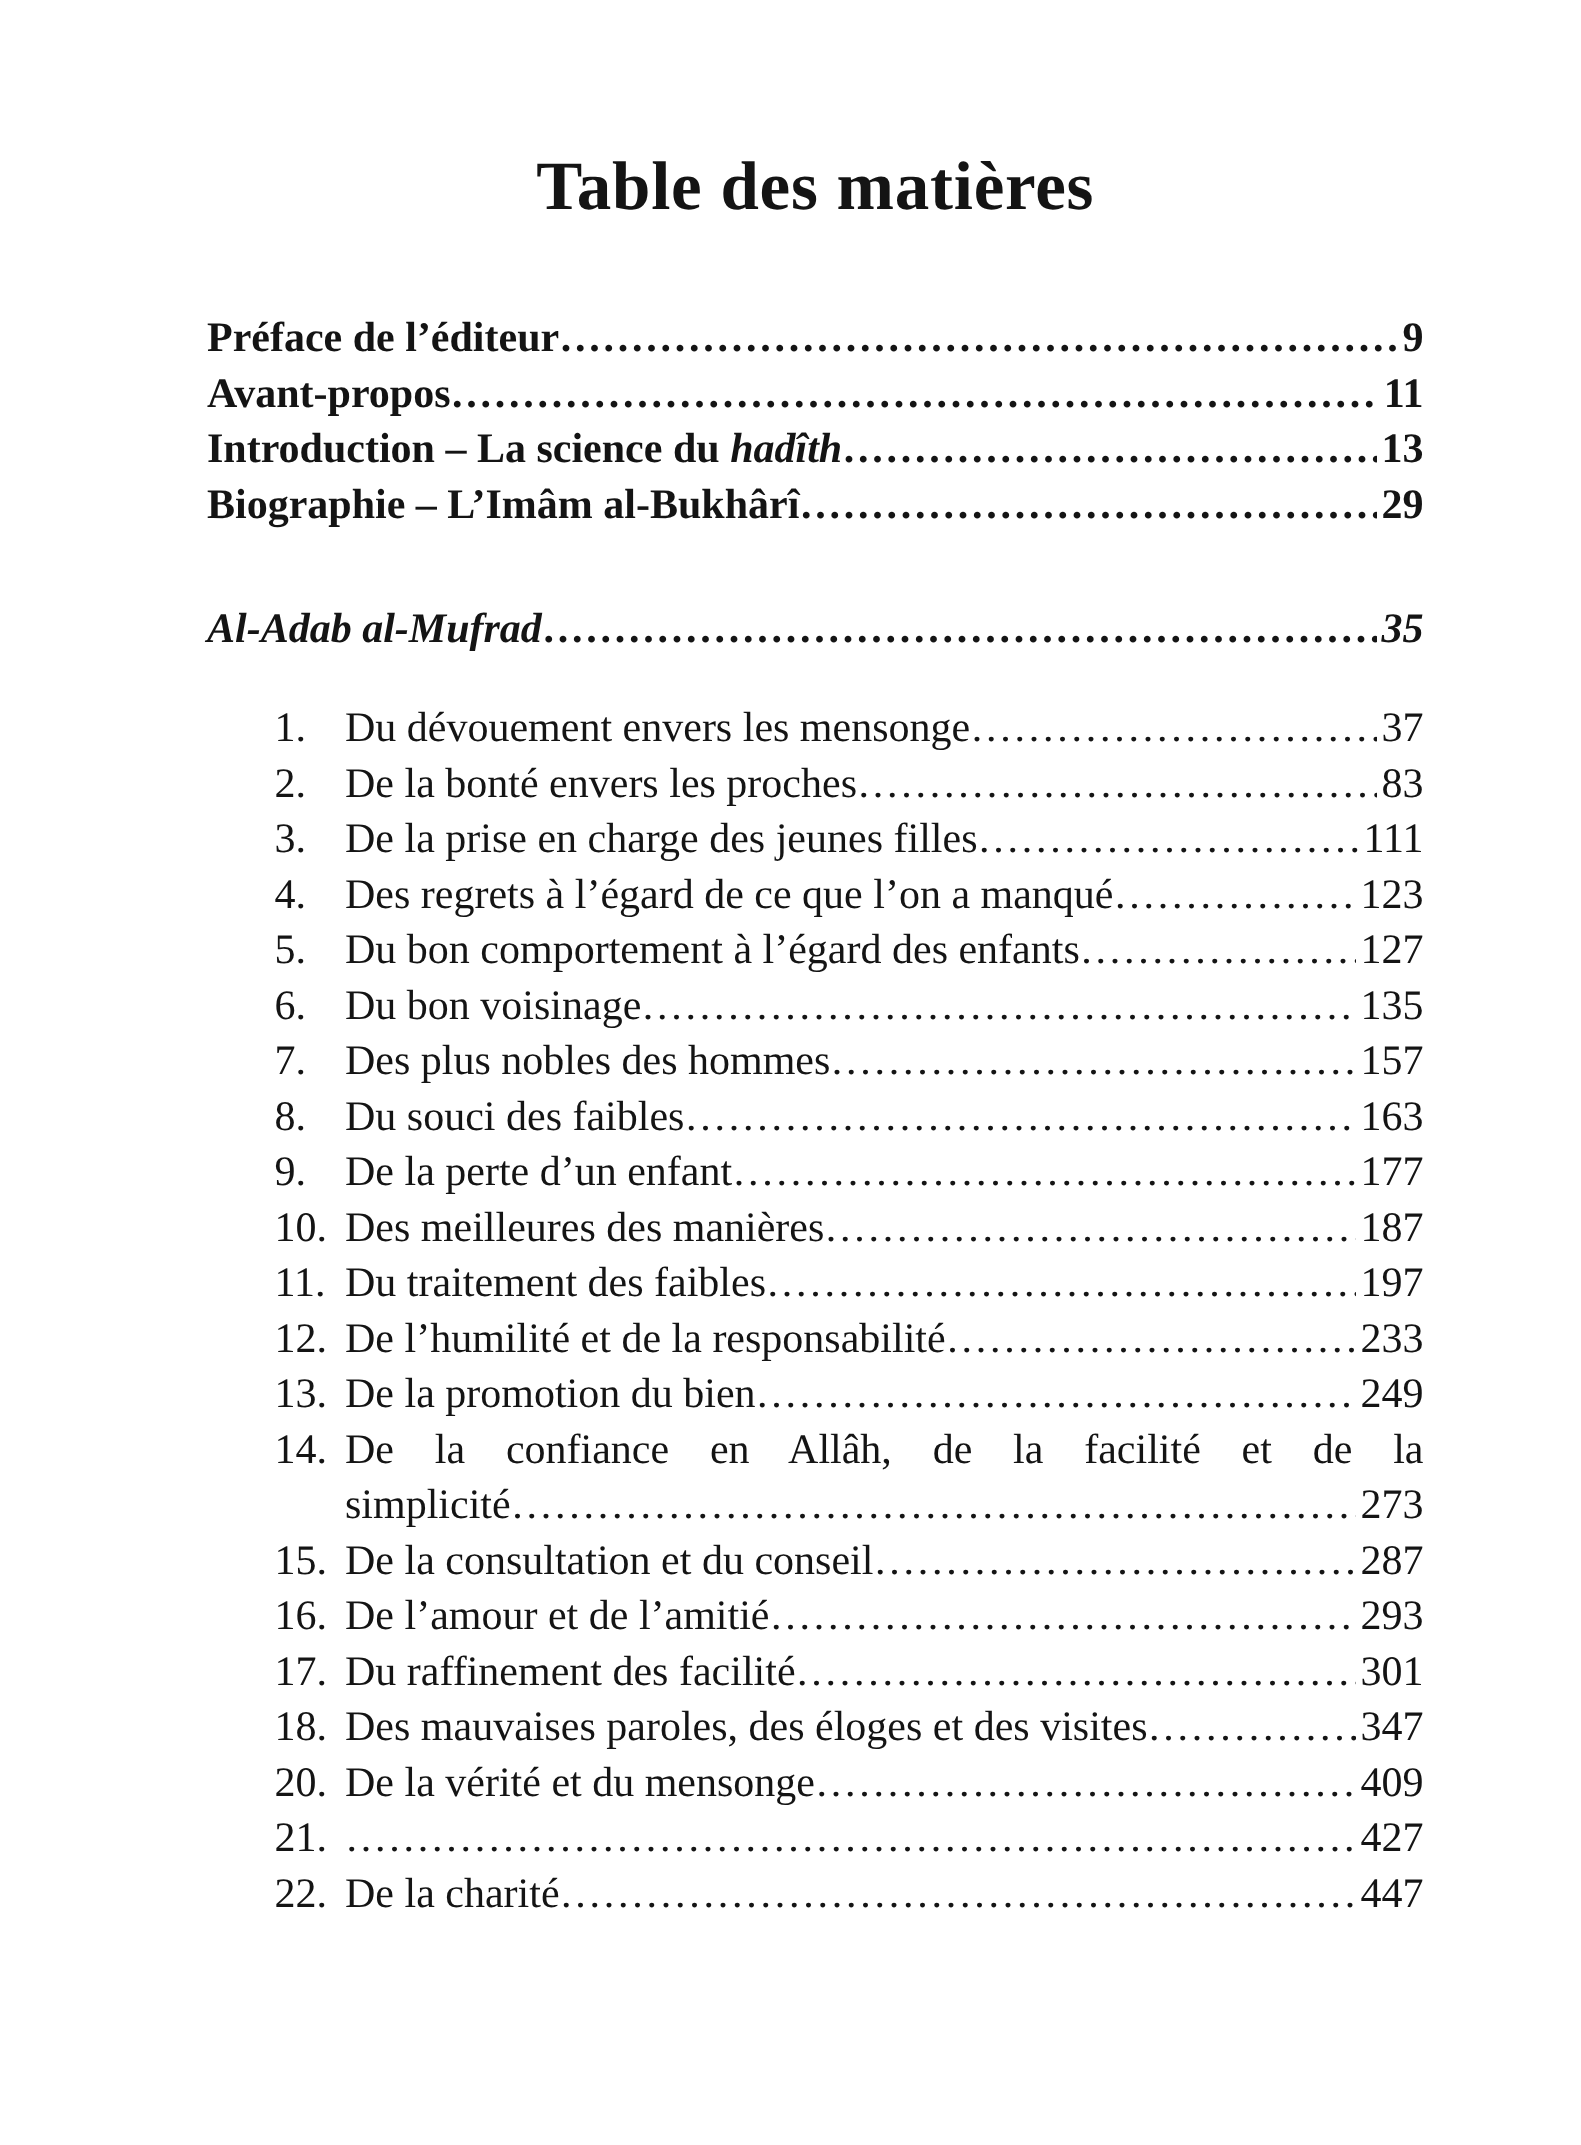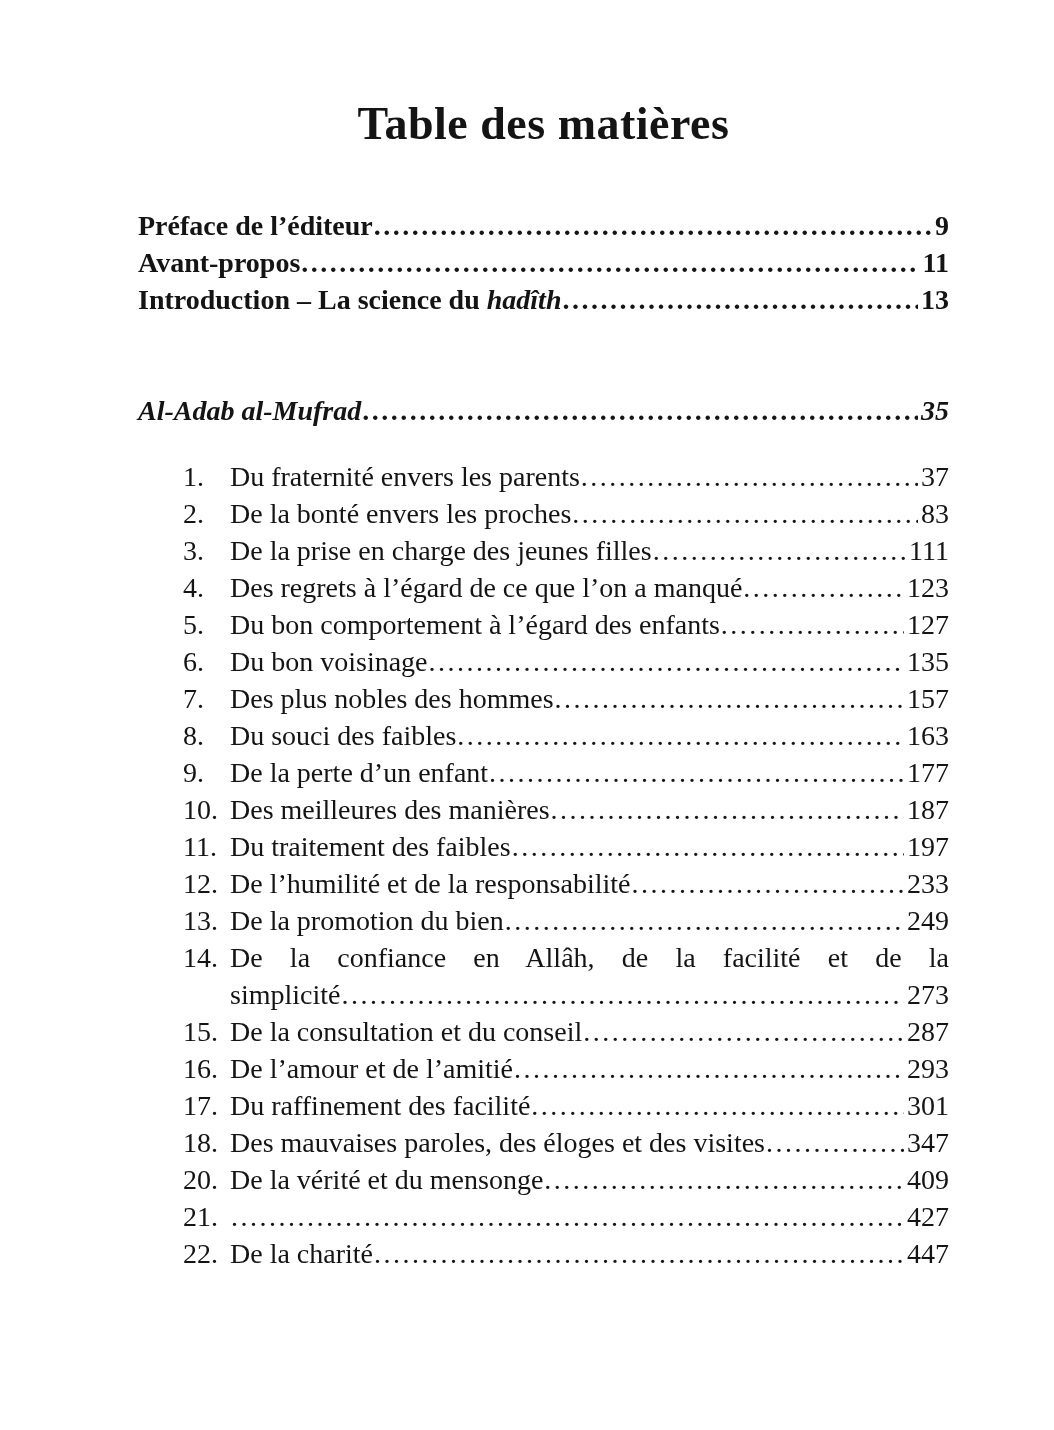--- a/index.html
+++ b/index.html
@@ -37,21 +37,21 @@
     min-width: 14px;
     margin: 0 3px 0 1px;
   }
   .leader::after {
     content: "..........................................................................................................................................";
     letter-spacing: 2.5px;
   }
   .page-num { flex: none; }
   .ital { font-style: italic; }
   .part-row {
-    margin-top: 74px;
+    margin-top: 46px;
     font-weight: 700;
     font-style: italic;
   }
   .part-row .leader::after { font-style: normal; }
   .chapters {
     margin: 29px 0 0 0;
     padding: 0 0 0 45px;
     list-style: none;
   }
   .chapter-item {
@@ -89,34 +89,39 @@
       <div class="toc-row">
         <span class="entry-title">Avant-propos</span>
         <span class="leader"></span>
         <span class="page-num">11</span>
       </div>
       <div class="toc-row">
         <span class="entry-title">Introduction – La science du <span class="ital">hadîth</span></span>
         <span class="leader"></span>
         <span class="page-num">13</span>
       </div>
+      <div class="toc-row">
+        <span class="entry-title">Biographie – L’Imâm al-Bukhârî</span>
+        <span class="leader"></span>
+        <span class="page-num">29</span>
+      </div>
     </div>
 
   <div class="toc-row part-row">
     <span class="entry-title">Al-Adab al-Mufrad</span>
     <span class="leader"></span>
     <span class="page-num">35</span>
   </div>
 
   <ol class="chapters" id="chapter-list">
       <li class="chapter-item">
         <span class="chapter-num">1.</span>
         <div class="chapter-body">
           <div class="toc-row">
-            <span class="entry-title">Du fraternité envers les parents</span>
+            <span class="entry-title">Du dévouement envers les mensonge</span>
             <span class="leader"></span>
             <span class="page-num">37</span>
           </div>
         </div>
       </li>
       <li class="chapter-item">
         <span class="chapter-num">2.</span>
         <div class="chapter-body">
           <div class="toc-row">
             <span class="entry-title">De la bonté envers les proches</span>

